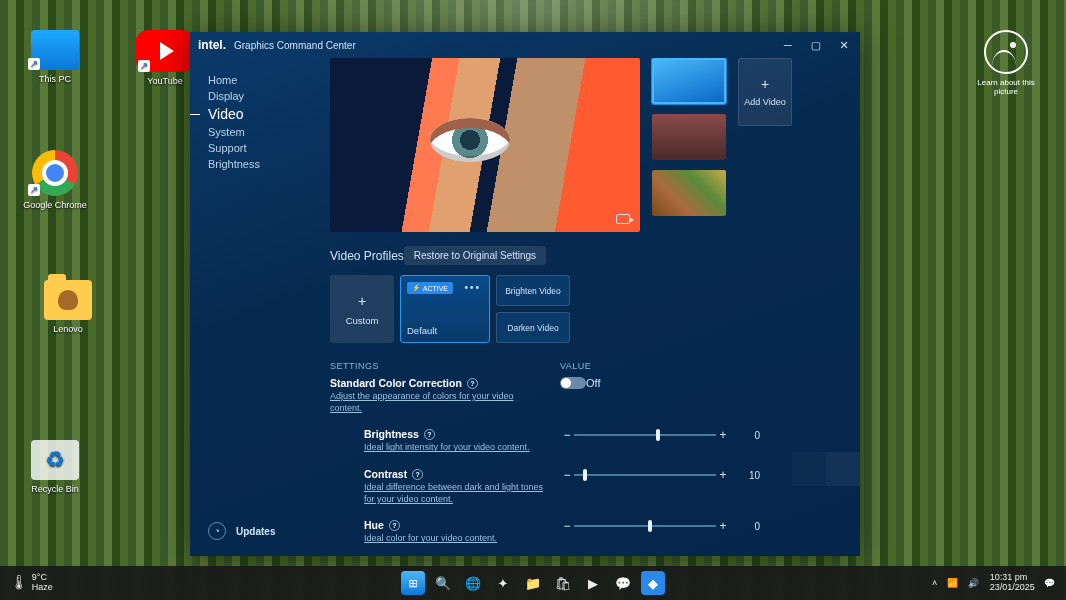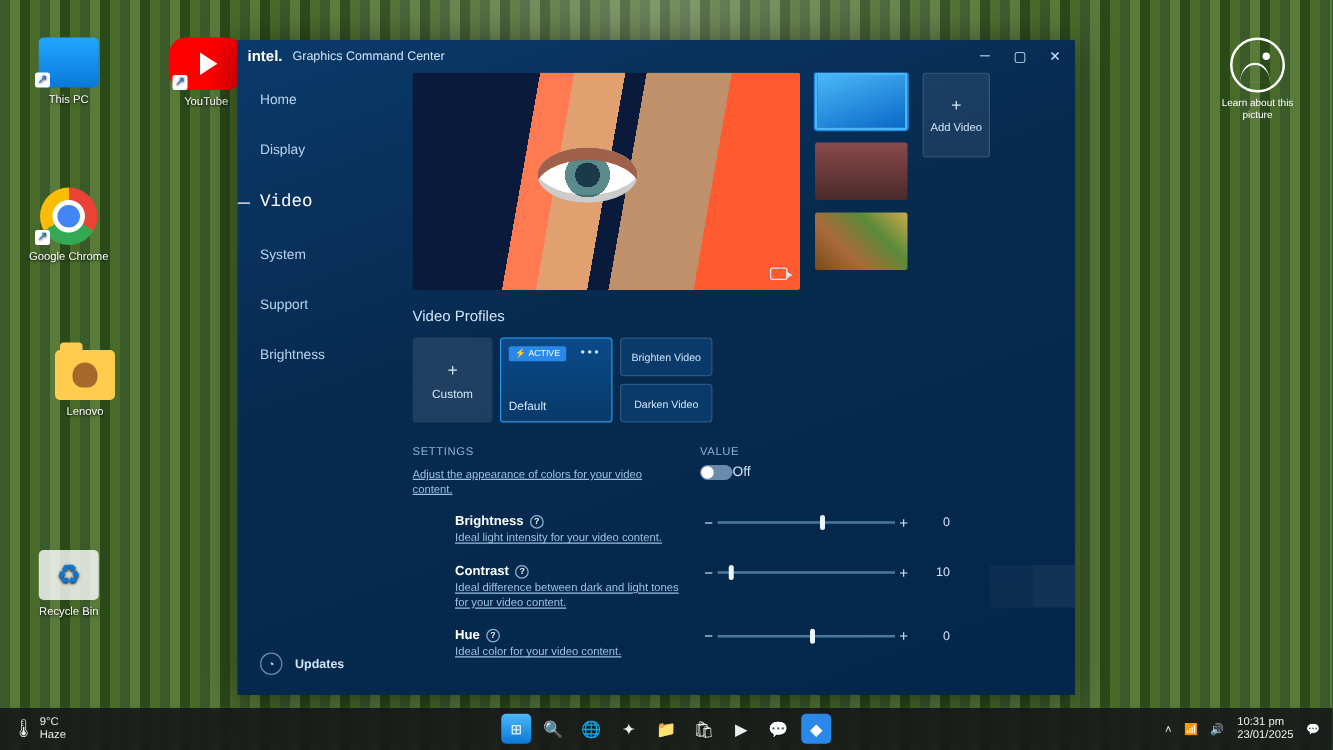--- a/index.html
+++ b/index.html
@@ -37,23 +37,23 @@
     position:absolute; top:32px; left:190px; width:670px; height:524px;
     background:linear-gradient(160deg,#0a3a6a 0%, #072a50 40%, #04264a 100%);
     box-shadow:0 4px 30px rgba(0,0,0,.5); color:#cfe4f8; font-size:11px;
     display:flex; flex-direction:column;
   }
   .titlebar { height:26px; display:flex; align-items:center; padding:0 8px; font-size:10px; color:#cfe4f8; }
   .titlebar .brand { font-weight:bold; letter-spacing:0; font-size:12px; margin-right:8px; color:#fff; }
   .winbtns { margin-left:auto; display:flex; gap:12px; color:#cfe4f8; font-size:11px; }
   .winbtns span { width:16px; text-align:center; cursor:pointer; }
   .body { flex:1; display:flex; overflow:hidden; }
-  .sidebar { width:140px; padding:16px 0 0 18px; display:flex; flex-direction:column; gap:28px; font-size:11px; position:relative; }
+  .sidebar { width:140px; padding:16px 0 0 18px; display:flex; flex-direction:column; gap:4px; font-size:11px; position:relative; }
   .side-item { color:#b8d4ec; cursor:pointer; position:relative; }
-  .side-item.active { color:#fff; font-size:14px; font-weight:500;font-family:Liberation Mono, monospace; }
+  .side-item.active { color:#fff; font-size:14px; font-weight:500; }
   .side-item.active::before { content:""; position:absolute; left:-18px; top:50%; width:10px; height:1px; background:#fff; }
   .updates { position:absolute; bottom:16px; left:18px; display:flex; align-items:center; gap:10px; font-size:10px; font-weight:600; }
   .updates .bell { width:18px; height:18px; border:1px solid #6a8aaa; border-radius:50%; display:flex; align-items:center; justify-content:center; font-size:9px; }
 
   .main { flex:1; padding:0 12px 12px 0; overflow:auto; }
   .preview-row { display:flex; gap:12px; }
   .preview { width:310px; height:174px; border-radius:2px; position:relative; overflow:hidden;
     background: linear-gradient(100deg, #0a1a3a 0 30%, #ff7a50 30% 38%, #e0a070 38% 50%, #0a1a3a 50% 55%, #c0906a 55% 75%, #ff5a30 75% 100%);
   }
   .preview .eye { position:absolute; top:60px; left:100px; width:80px; height:44px; border-radius:50%; background:radial-gradient(circle at 50% 50%, #1a3a4a 0 10px, #5a8a8a 10px 18px, #fff 18px 40px); }
@@ -184,20 +184,21 @@
           <div class="thumb t3"></div>
         </div>
         <div class="addvid">
           <span class="plus">+</span>
           <span>Add Video</span>
         </div>
       </div>
 
       <div class="section-row">
         <span class="section-title">Video Profiles</span>
+        <span class="chip">Restore to Original Settings</span>
       </div>
 
       <div class="profiles">
         <div class="prof custom">
           <span class="plus">+</span>
           <span>Custom</span>
         </div>
         <div class="prof default">
           <span class="badge">⚡<span>ACTIVE</span></span>
           <span class="dots">•••</span>
@@ -209,20 +210,24 @@
         </div>
       </div>
 
       <div class="settings-head">
         <span class="col1">SETTINGS</span>
         <span>VALUE</span>
       </div>
 
       <div class="row">
         <div class="col1">
+          <div class="label">
+              <span>Standard Color Correction</span>
+              <span class="help">?</span>
+            </div>
           <div class="desc">Adjust the appearance of colors for your video content.</div>
         </div>
         <div class="col2">
           <div class="toggle"></div>
           <span>Off</span>
         </div>
       </div>
 
       <div class="row sub">
         <div class="col1">

